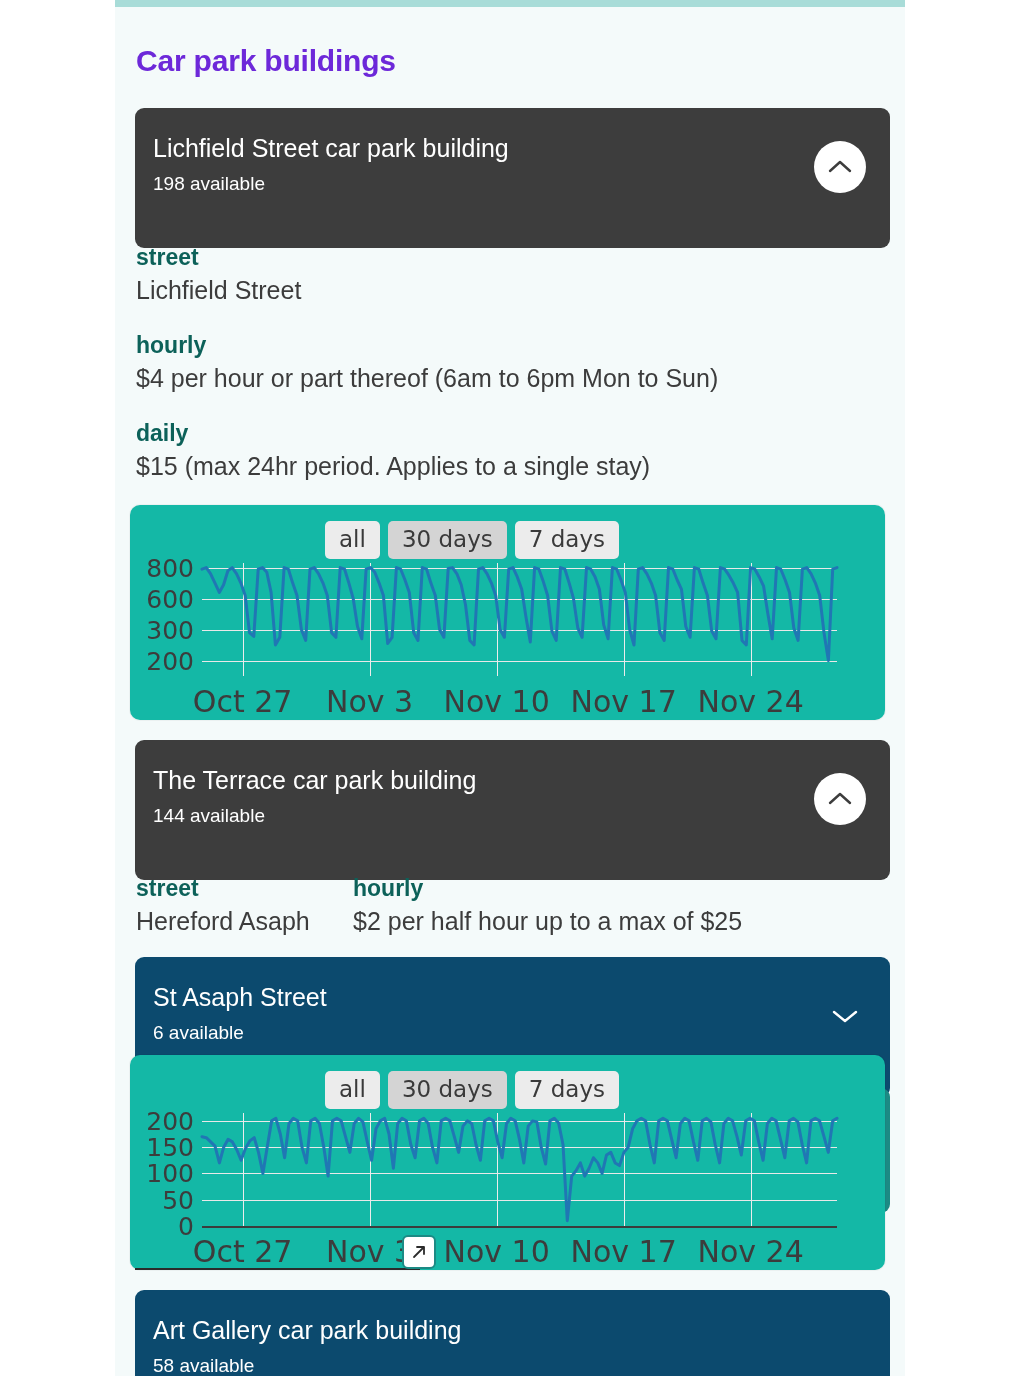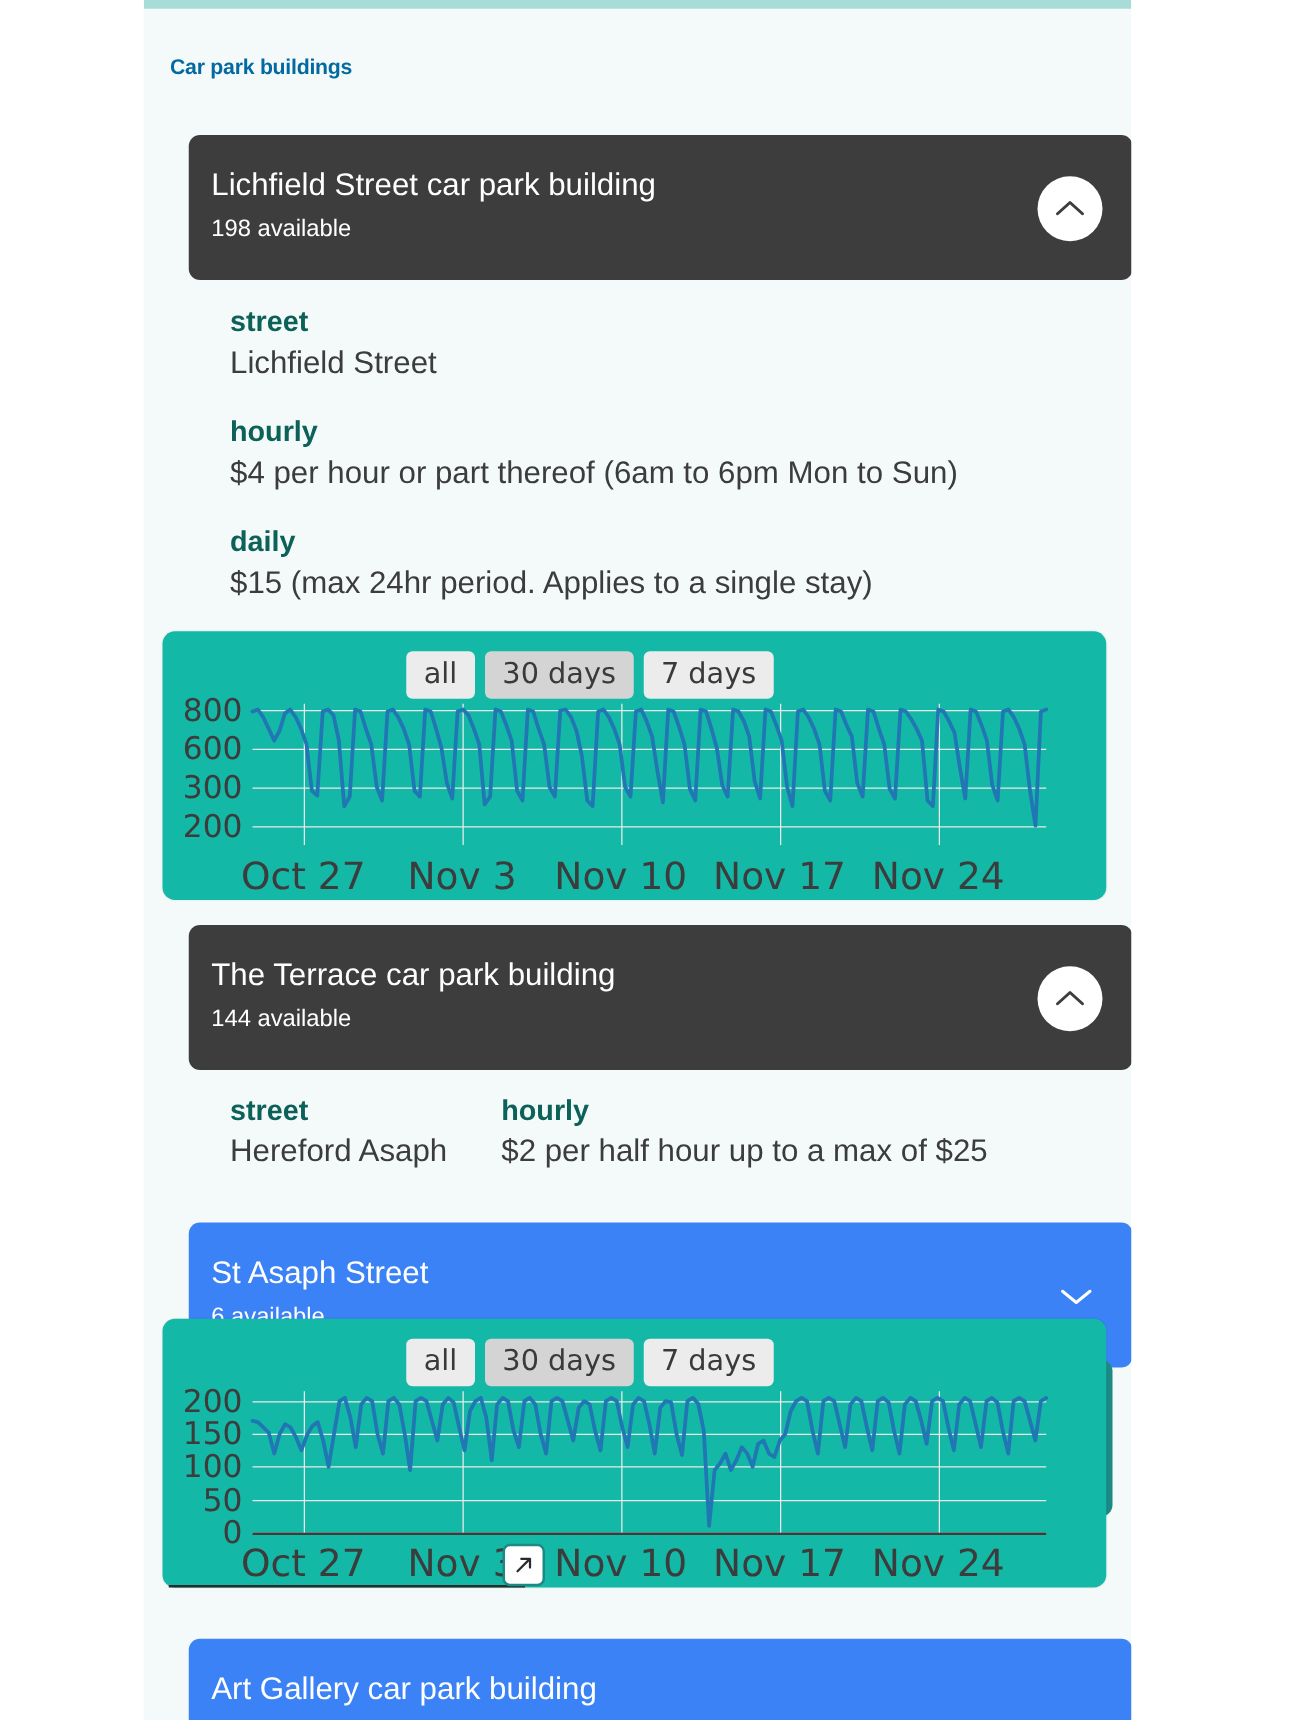--- a/index.html
+++ b/index.html
@@ -17,30 +17,30 @@
     background: #f4fafa;
     overflow: hidden;
   }
   .panel-topbar {
     position: absolute; left: 0; top: 0; width: 790px; height: 7px;
     background: #a8dcd8;
   }
 
   .section-title {
     position: absolute; left: 21px; top: 44px;
-    font-size: 17px; font-weight: bold; color: #0369a1;
+    font-size: 30px; font-weight: bold; color: #6d28d9;
     letter-spacing: -0.2px;
   }
 
   
   .card-head {
-    position: absolute; left: 36px; width: 755px; height: 116px;
+    position: absolute; left: 20px; width: 755px; height: 140px;
     background: #3d3d3d; border-radius: 9px; color: #fff;
   }
-  .card-head.teal { background: #3b82f6; margin-top: 21px; }
+  .card-head.teal { background: #0c4a6e; }
   .card-head .ch-title {
     position: absolute; left: 18px; top: 26px;
     font-size: 25px; font-weight: 400; color: #ffffff;
   }
   .card-head .ch-sub {
     position: absolute; left: 18px; top: 65px;
     font-size: 19px; font-weight: 400; color: #ffffff;
   }
   .toggle-btn {
     position: absolute; right: 24px; top: 33px;
@@ -50,21 +50,21 @@
   }
   .toggle-btn svg { display: block; }
 
   .chev-plain {
     position: absolute; right: 28px; top: 42px;
     width: 34px; height: 34px;
     display: flex; align-items: center; justify-content: center;
   }
 
   
-  .detail { position: absolute; margin-left: 48px; }
+  .detail { position: absolute; }
   .detail .k {
     font-size: 23px; font-weight: bold; color: #0c6159; line-height: 30px;
   }
   .detail .v {
     font-size: 25px; font-weight: 400; color: #3c3c3c; line-height: 36px;
   }
 
   
   .chart-card {
     position: absolute; background: #14b8a6;

